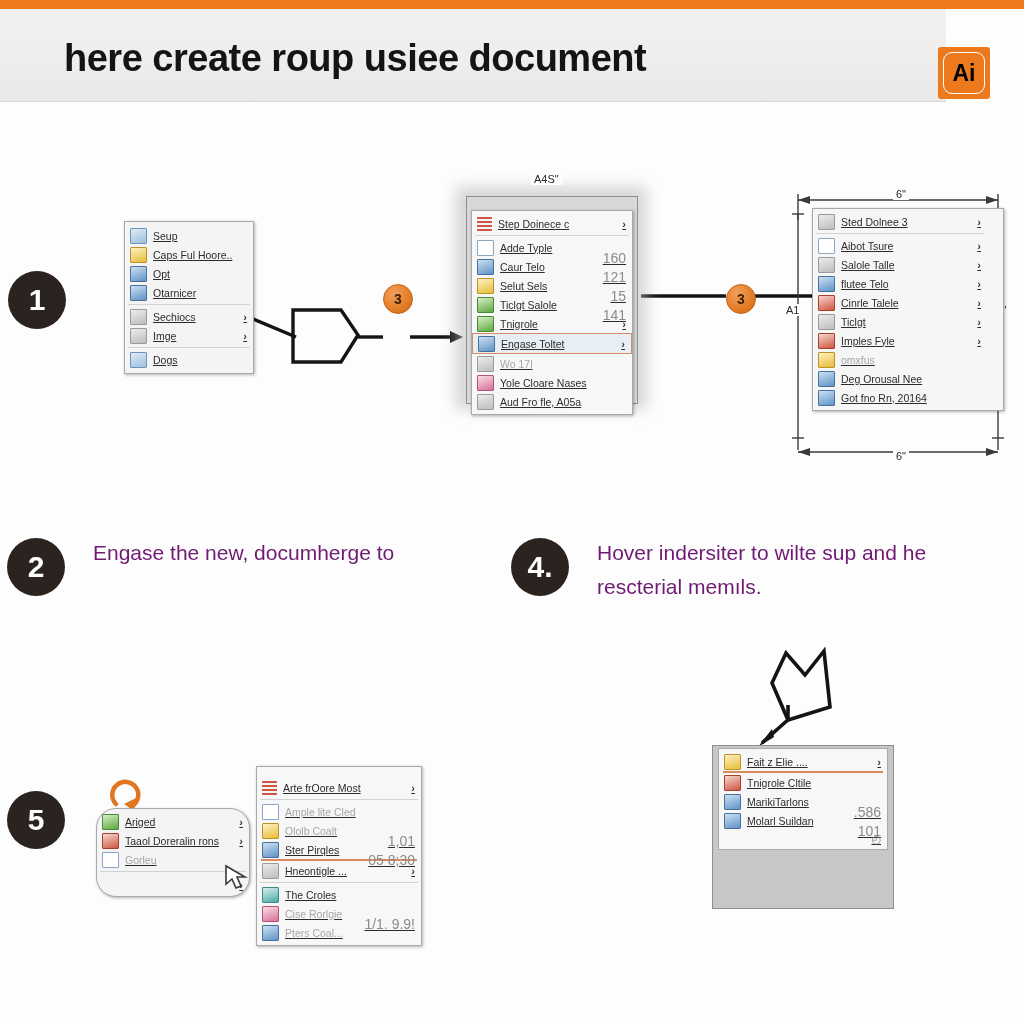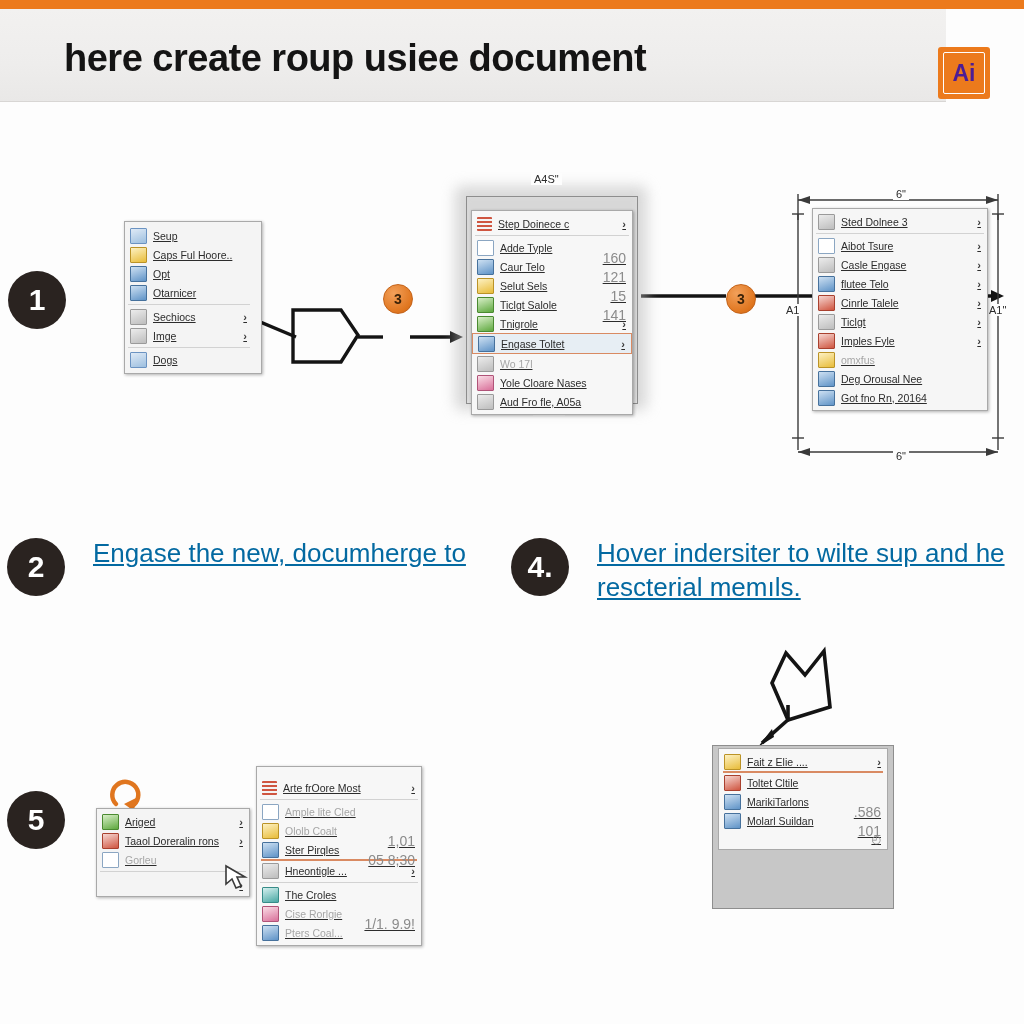--- a/index.html
+++ b/index.html
@@ -15,30 +15,30 @@
   
   .topbar{position:absolute;left:0;top:0;width:1024px;height:9px;background:#ec7a1c;}
   .header{position:absolute;left:0;top:9px;width:946px;height:92px;
           background:linear-gradient(180deg,#f2f1f0 0%,#eeedec 60%,#e9e8e7 100%);
           border-bottom:1px solid #d8d6d4;}
   .header-title{position:absolute;left:64px;top:28px;font-size:38px;font-weight:bold;
                 color:#141414;letter-spacing:-0.5px;white-space:nowrap;
                 font-family:"Liberation Sans", sans-serif;}
   .ai-badge{position:absolute;left:938px;top:38px;width:52px;height:52px;background:#ec7a1c;
             border-radius:3px;display:flex;align-items:center;justify-content:center;}
-  .ai-badge .ai-inner{border:1.5px solid #fff;border-radius:2px;width:40px;height:40px;
-            display:flex;align-items:center;justify-content:center;color:#4c1d95;
+  .ai-badge .ai-inner{border:1.5px solid #fff;border-radius:9px;width:40px;height:40px;
+            display:flex;align-items:center;justify-content:center;color:#000000;
             font-size:23px;font-weight:bold;font-family:"Liberation Sans", sans-serif;}
 
   
   .step-badge{position:absolute;border-radius:50%;background:#2a2320;color:#fff;
               display:flex;align-items:center;justify-content:center;
               font-size:30px;font-weight:bold;font-family:"Liberation Sans", sans-serif;}
-  .step-text{position:absolute;color:#0369a1;font-size:26px;line-height:34px;
-             font-family:"Liberation Sans", sans-serif;text-decoration:underline;}
+  .step-text{position:absolute;color:#701a75;font-size:21px;line-height:34px;
+             font-family:"Liberation Sans", sans-serif;}
 
   .flow-badge{position:absolute;width:28px;height:28px;border-radius:50%;
               background:radial-gradient(circle at 35% 30%,#f2a05a,#e0761f 70%,#c4631a 100%);
               color:#3a2208;display:flex;align-items:center;justify-content:center;
               font-size:14px;font-weight:bold;border:1px solid #c4631a;z-index:6;}
 
   
   .menu{position:absolute;background:#f4f4f4;border:1px solid #a9a9a9;
         box-shadow:1px 1px 3px rgba(0,0,0,.30);font-size:10.5px;color:#2c2c2c;
         font-family:"Liberation Sans", sans-serif;text-decoration:underline;}
@@ -127,21 +127,21 @@
     <polygon points="1004,146 991,140 991,152" fill="#141414"></polygon>
   </svg>
 
   <div class="flow-badge" style="left:383px;top:284px;">
     <span>3</span>
   </div>
   <div class="flow-badge" style="left:726px;top:284px;">
     <span>3</span>
   </div>
 
-  <div class="menu" id="menu1" style="left:124px;top:221px;width:128px;padding:4px 8px 4px 0;">
+  <div class="menu" id="menu1" style="left:124px;top:221px;width:128px;padding:4px 0 4px 0;">
       <div class="row">
         <span class="ico i-blue"></span>
         <span class="lbl">Seup</span>
       </div>
       <div class="row">
         <span class="ico i-yellow"></span>
         <span class="lbl">Caps Ful Hoore..</span>
       </div>
       <div class="row">
         <span class="ico i-blue2"></span>
@@ -237,35 +237,35 @@
     <line x1="28" y1="272" x2="228" y2="272" stroke="#3a3a3a" stroke-width="1.4"></line>
     <polygon points="28,272 40,268 40,276" fill="#3a3a3a"></polygon>
     <polygon points="228,272 216,268 216,276" fill="#3a3a3a"></polygon>
     <line x1="22" y1="258" x2="34" y2="258" stroke="#3a3a3a" stroke-width="1.4"></line>
     <line x1="222" y1="258" x2="234" y2="258" stroke="#3a3a3a" stroke-width="1.4"></line>
   </svg>
   <div class="dimlabel" style="left:893px;top:188px;">6"</div>
   <div class="dimlabel" style="left:893px;top:450px;">6"</div>
   <div class="dimlabel" style="left:783px;top:304px;">A1</div>
   <div class="dimlabel" style="left:986px;top:304px;">A1"</div>
-  <div class="menu" id="menu3" style="left:812px;top:208px;width:174px;background:#f6f6f6;padding:3px 0 3px 0;">
+  <div class="menu" id="menu3" style="left:812px;top:208px;width:174px;background:#f6f6f6;padding:3px 16px 3px 0;">
       <div class="row">
         <span class="ico i-gray"></span>
         <span class="lbl">Sted Dolnee 3</span>
         <span class="arw">›</span>
       </div>
       <div class="sep"></div>
       <div class="row">
         <span class="ico i-wht"></span>
         <span class="lbl">Aibot Tsure</span>
         <span class="arw">›</span>
       </div>
       <div class="row">
         <span class="ico i-gray"></span>
-        <span class="lbl">Casle Engase</span>
+        <span class="lbl">Salole Talle</span>
         <span class="arw">›</span>
       </div>
       <div class="row">
         <span class="ico i-blue2"></span>
         <span class="lbl">flutee Telo</span>
         <span class="arw">›</span>
       </div>
       <div class="row">
         <span class="ico i-red"></span>
         <span class="lbl">Cinrle Talele</span>
@@ -293,21 +293,21 @@
         <span class="ico i-blue2"></span>
         <span class="lbl">Got fno Rn, 20164</span>
       </div>
     </div>
 
   <svg class="vec" style="left:110px;top:780px;width:60px;height:40px;">
     <path d="M6,24 A13,13 0 1 1 22,26" fill="none" stroke="#e0761f" stroke-width="4.5" stroke-linecap="round"></path>
     <polygon points="24,31 14,24 26,18" fill="#e0761f"></polygon>
   </svg>
 
-  <div class="menu" id="menu5a" style="left:96px;top:808px;width:152px;padding:3px 0 0 0;">
+  <div class="menu" id="menu5a" style="left:96px;top:808px;width:152px;padding:3px 0 0 0;border-radius:20px;">
       <div class="row">
         <span class="ico i-green"></span>
         <span class="lbl">Ariged</span>
         <span class="arw">›</span>
       </div>
       <div class="row">
         <span class="ico i-red"></span>
         <span class="lbl">Taaol Doreralin rons</span>
         <span class="arw">›</span>
       </div>
@@ -379,21 +379,21 @@
   <div class="gray-card" style="left:712px;top:745px;width:180px;height:162px;"></div>
   <div class="menu" id="menu4" style="left:718px;top:748px;width:168px;background:#f7f7f7;padding:3px 0 0 0;box-shadow:none;">
       <div class="row">
         <span class="ico i-yellow"></span>
         <span class="lbl">Fait z Elie ....</span>
         <span class="arw">›</span>
       </div>
       <div class="orange-rule"></div>
       <div class="row">
         <span class="ico i-red"></span>
-        <span class="lbl">Toltet Cltile</span>
+        <span class="lbl">Tnigrole Cltile</span>
       </div>
       <div class="row">
         <span class="ico i-blue2"></span>
         <span class="lbl">MarikiTarlons</span>
         <span class="acc">.586</span>
       </div>
       <div class="row">
         <span class="ico i-blue2"></span>
         <span class="lbl">Molarl Suildan</span>
         <span class="acc">101</span>

